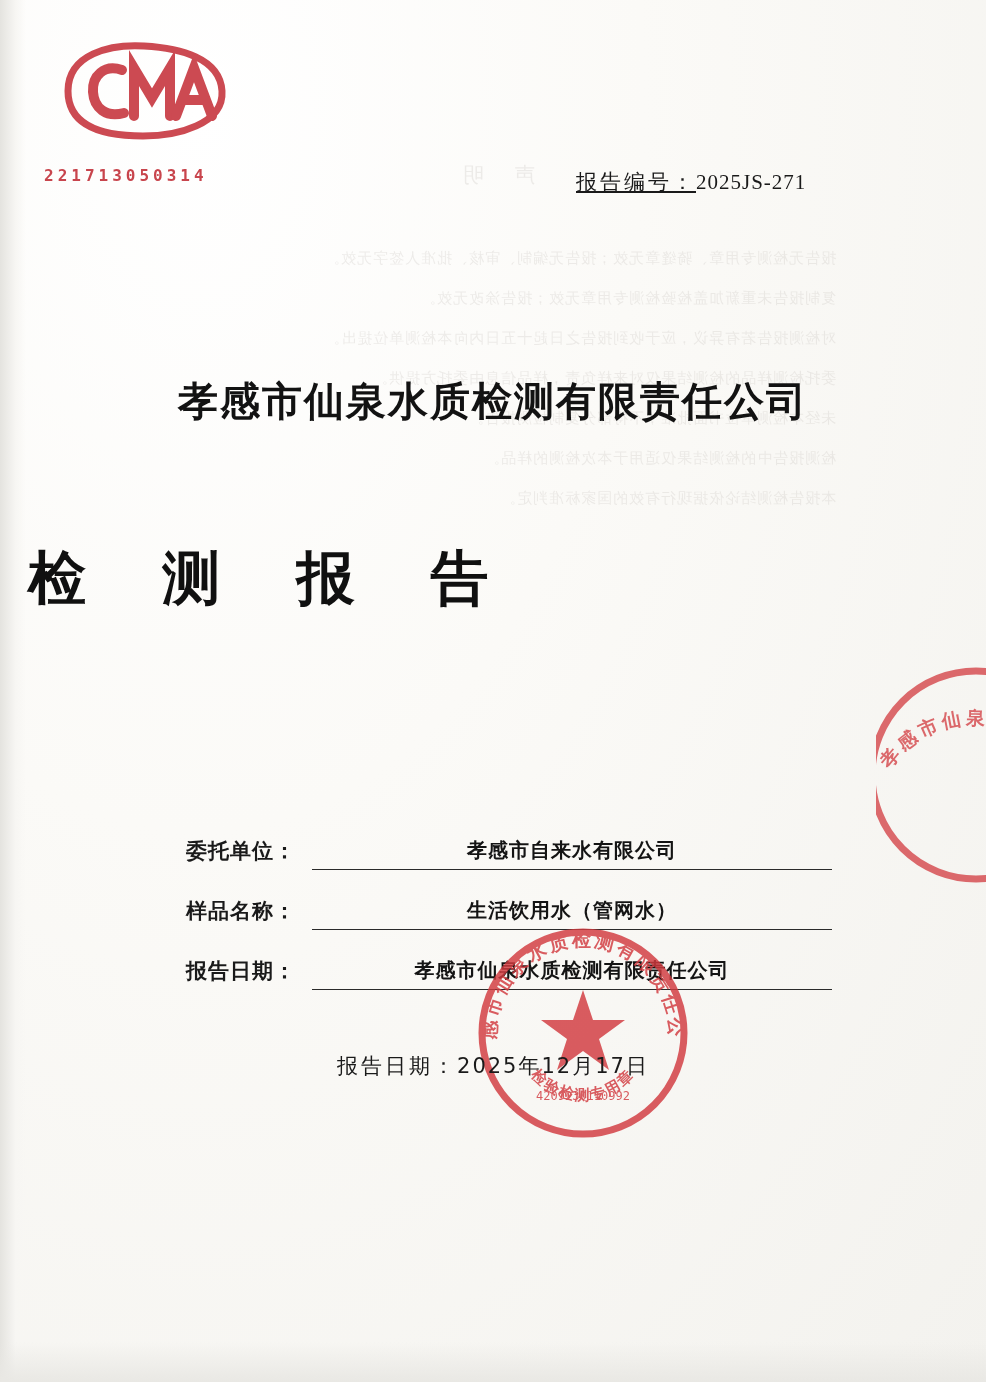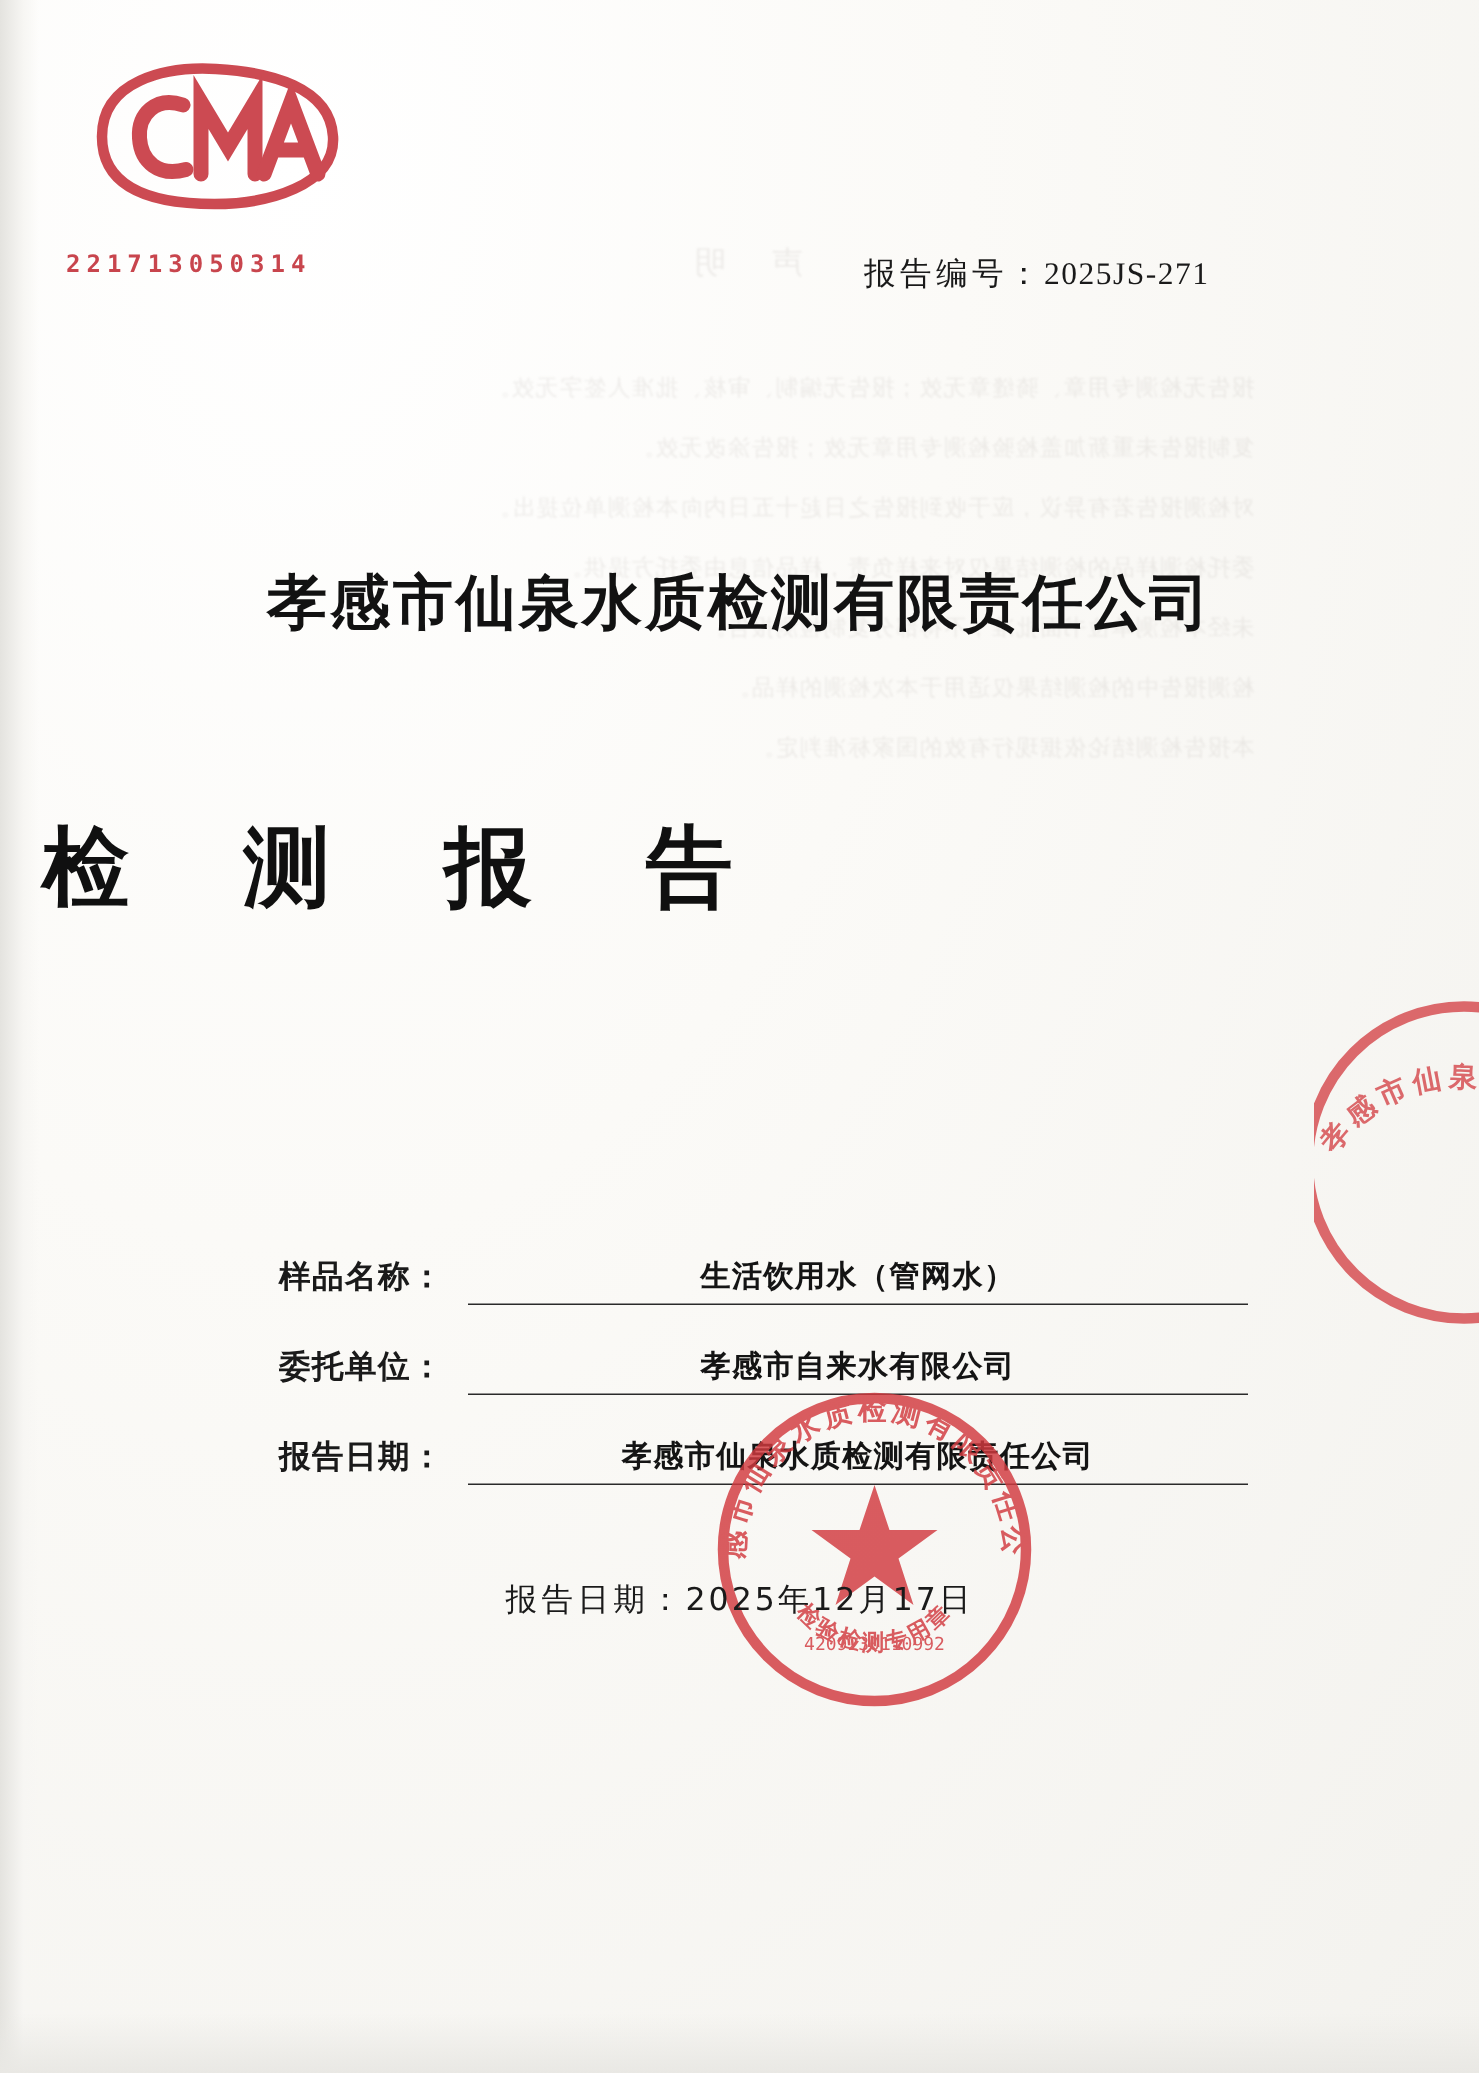--- a/index.html
+++ b/index.html
@@ -83,21 +83,21 @@
 
   
   .report-no {
     position: absolute;
     left: 576px;
     top: 168px;
     font-size: 21px;
     letter-spacing: 1px;
     white-space: nowrap;
   }
-  .report-no .label { letter-spacing: 3px; }
+  .report-no .label { letter-spacing: 3px; text-decoration: underline; }
   .report-no .value { margin-left: 0; font-family: "Liberation Serif", serif; }
 
   
   .company-title {
     position: absolute;
     left: 0; right: 0;
     top: 374px;
     text-align: center;
     font-family: "DejaVu Sans", sans-serif;
     font-weight: 700;
@@ -222,26 +222,26 @@
   <div class="report-no">
     <span class="label">报告编号：</span><span class="value">2025JS-271</span>
   </div>
 
   <div class="company-title">孝感市仙泉水质检测有限责任公司</div>
 
   <div class="doc-title">检 测 报 告</div>
 
   <div class="fields">
     <div class="field-row">
+      <div class="field-label">委托单位：</div>
+      <div class="field-value">孝感市自来水有限公司</div>
+    </div>
+    <div class="field-row">
       <div class="field-label">样品名称：</div>
       <div class="field-value">生活饮用水（管网水）</div>
-    </div>
-    <div class="field-row">
-      <div class="field-label">委托单位：</div>
-      <div class="field-value">孝感市自来水有限公司</div>
     </div>
     <div class="field-row">
       <div class="field-label">报告日期：</div>
       <div class="field-value">孝感市仙泉水质检测有限责任公司</div>
     </div>
   </div>
 
   <div class="seal">
     <svg viewBox="0 0 218 218" width="218" height="218" aria-hidden="true">
       <defs>

